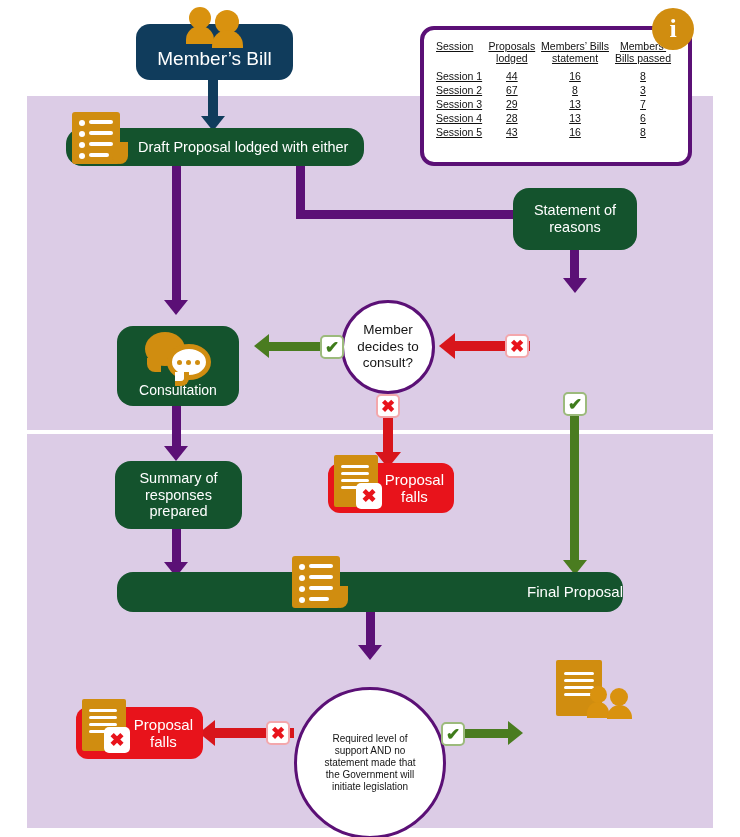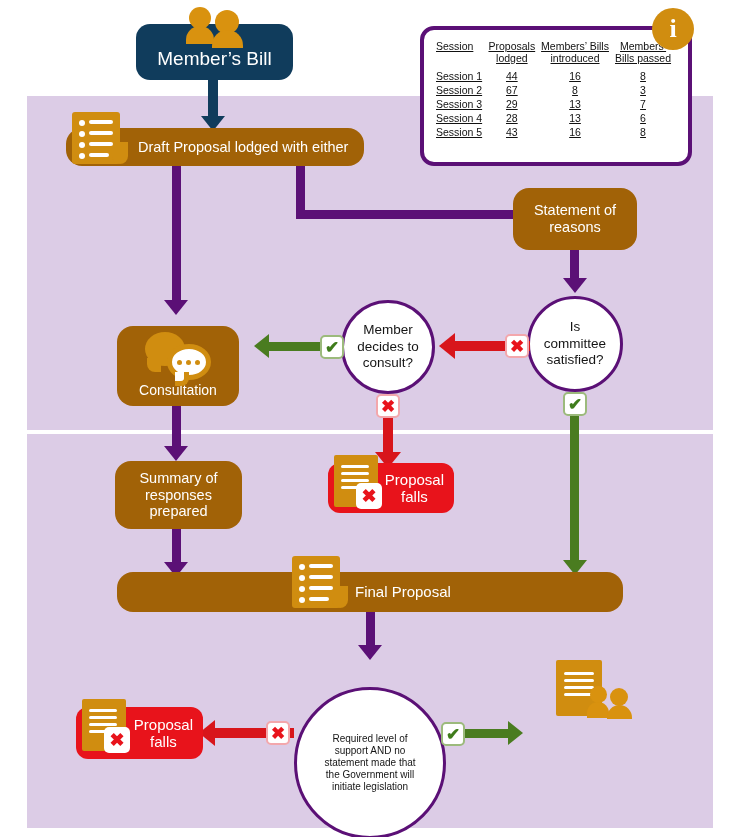--- a/index.html
+++ b/index.html
@@ -8,21 +8,21 @@
 
   
   .band{position:absolute;background:#dccce6;}
   .band-top{left:27px;top:96px;width:686px;height:334px;}
   .band-bot{left:27px;top:434px;width:686px;height:394px;}
 
   
   .node{position:absolute;box-sizing:border-box;display:flex;align-items:center;
         justify-content:center;text-align:center;color:#ffffff;line-height:1.15;}
   .navy{background:#103c5c;border-radius:14px;}
-  .purple{background:#a16207;border-radius:16px;}
+  .purple{background:#14532d;border-radius:16px;}
   .red{background:#e8131b;border-radius:12px;}
 
   
   .circle{position:absolute;box-sizing:border-box;border-radius:50%;
           background:#ffffff;border:3px solid #5b1076;display:flex;
           align-items:center;justify-content:center;text-align:center;
           color:#151515;line-height:1.22;}
 
   
   .line{position:absolute;}
@@ -87,21 +87,21 @@
         <tr>
           <th>
             <span>Session</span>
           </th>
           <th class="num">
             <span>Proposals</span><br>
             <span>lodged</span>
           </th>
           <th class="num">
             <span>Members’ Bills</span><br>
-            <span>introduced</span>
+            <span>statement</span>
           </th>
           <th class="num">
             <span>Members’</span><br>
             <span>Bills passed</span>
           </th>
         </tr>
       </thead>
       <tbody>
         <tr>
           <td>Session 1</td>
@@ -176,25 +176,20 @@
   <div class="line pl" style="left:296px;top:166px;width:9px;height:52px;"></div>
   <div class="line pl" style="left:296px;top:210px;width:235px;height:9px;"></div>
 
   <div class="node purple" style="left:513px;top:188px;width:124px;height:62px;font-size:14.5px;white-space:pre-line;">
     <span>Statement of
 reasons</span>
   </div>
   <div class="line pl" style="left:570px;top:250px;width:9px;height:32px;"></div>
   <div class="arrow ad-p" style="left:563px;top:278px;"></div>
 
-  <div class="circle" style="left:527px;top:296px;width:96px;height:96px;font-size:13.5px;white-space:pre-line;">
-    <span>Is
-committee
-satisfied?</span>
-  </div>
 
   <div class="line rl" style="left:452px;top:341px;width:78px;height:10px;"></div>
   <div class="arrow al-r" style="left:439px;top:333px;"></div>
   <div class="mark mark-no" style="left:505px;top:334px;">
     <span>✖</span>
   </div>
 
   <div class="line gl" style="left:570px;top:392px;width:9px;height:176px;"></div>
   <div class="arrow ad-g" style="left:563px;top:560px;"></div>
   <div class="mark mark-yes" style="left:563px;top:392px;">
@@ -251,21 +246,21 @@
   </div>
 
   <div class="node purple" style="left:115px;top:461px;width:127px;height:68px;font-size:14.5px;white-space:pre-line;">
     <span>Summary of
 responses
 prepared</span>
   </div>
   <div class="line pl" style="left:172px;top:529px;width:9px;height:42px;"></div>
   <div class="arrow ad-p" style="left:164px;top:562px;"></div>
 
-  <div class="node purple" style="left:117px;top:572px;width:506px;height:40px;font-size:15px;justify-content:flex-start;padding-left:238px;">
+  <div class="node purple" style="left:117px;top:572px;width:506px;height:40px;font-size:15px;justify-content:flex-end;padding-left:238px;">
     <span>Final Proposal</span>
   </div>
   <div class="ic" style="left:292px;top:556px;width:56px;height:52px;">
     <div class="doc" style="left:0;top:0;width:48px;height:52px;border-radius:3px;"></div>
     <div class="doc" style="left:40px;top:30px;width:16px;height:22px;border-radius:0 0 8px 8px;"></div>
     <div class="bullet" style="left:7px;top:8px;"></div>
     <div class="docline" style="left:17px;top:8px;width:24px;"></div>
     <div class="bullet" style="left:7px;top:19px;"></div>
     <div class="docline" style="left:17px;top:19px;width:24px;"></div>
     <div class="bullet" style="left:7px;top:30px;"></div>

